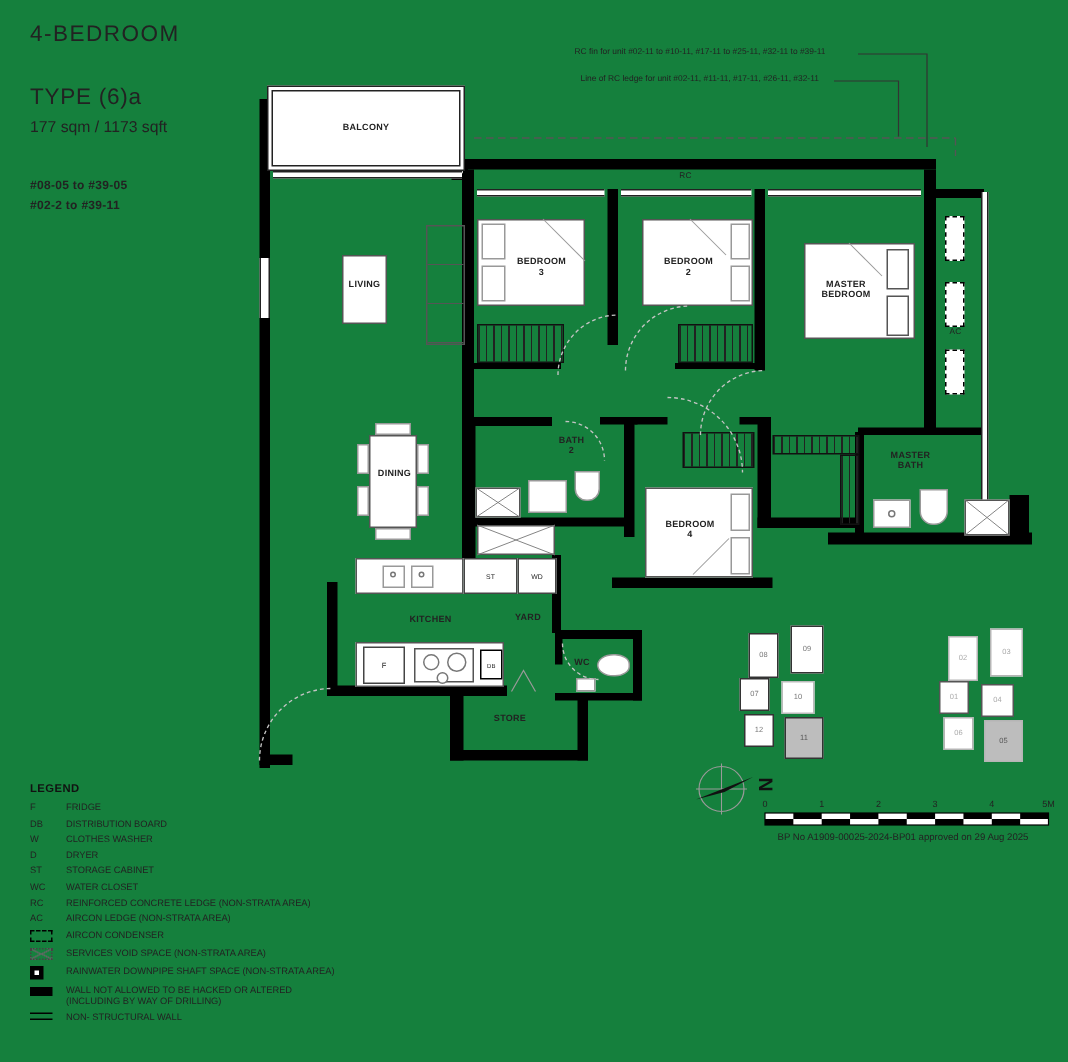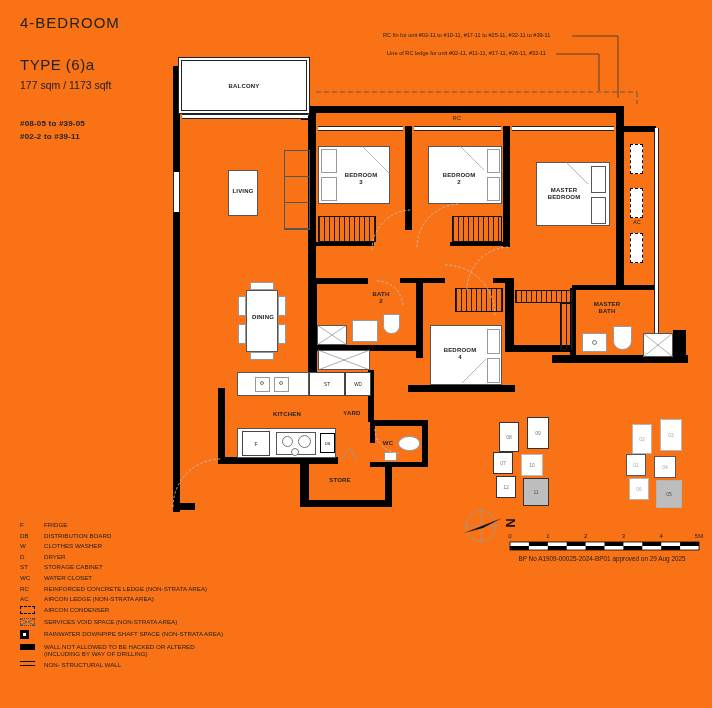--- a/index.html
+++ b/index.html
@@ -1,16 +1,16 @@
 <!DOCTYPE html>
 <html><head>
 <meta charset="utf-8">
 <style>
   html,body{margin:0;padding:0;background:#fff}
-  #canvas{position:relative;width:712px;height:708px;background:#f97316;
+  #canvas{position:relative;width:712px;height:708px;background:#15803d;
           font-family:"Liberation Sans",sans-serif;color:#111;overflow:hidden}
   .abs{position:absolute}
   .w{position:absolute;background:#000}
   .dblh{position:absolute;background:#fff;border-top:1px solid #222;border-bottom:1px solid #222;box-sizing:border-box}
   .dblv{position:absolute;background:#fff;border-left:1px solid #222;border-right:1px solid #222;box-sizing:border-box}
   .outline{position:absolute;border:1px solid #222;box-sizing:border-box;background:#fff}
   .furn{position:absolute;border:1px solid #555;background:#fff;box-sizing:border-box}
   .furn-l{border-color:#999}
   .hatch{position:absolute;border:1px solid #111;box-sizing:border-box;
          background:repeating-linear-gradient(90deg,#222 0 1px,transparent 1px 5px)}
@@ -266,20 +266,21 @@
     <div class="kpu" style="left:34px;top:3px;width:22px;height:32px">03</div>
     <div class="kpu" style="left:0px;top:38px;width:20px;height:22px;border-color:#555">01</div>
     <div class="kpu" style="left:28px;top:40px;width:22px;height:22px;border-color:#555">04</div>
     <div class="kpu" style="left:3px;top:62px;width:20px;height:22px">06</div>
     <div class="kpu hl" style="left:30px;top:64px;width:26px;height:28px">05</div>
   </div>
 
   <div class="approval">BP No A1909-00025-2024-BP01 approved on 29 Aug 2025</div>
 
   <div class="legend">
+    <div class="leg-head">LEGEND</div>
     <div class="leg-row">
       <span class="leg-key">F</span>
       <span class="leg-text">FRIDGE</span>
       </div>
     <div class="leg-row">
       <span class="leg-key">DB</span>
       <span class="leg-text">DISTRIBUTION BOARD</span>
       </div>
     <div class="leg-row">
       <span class="leg-key">W</span>

